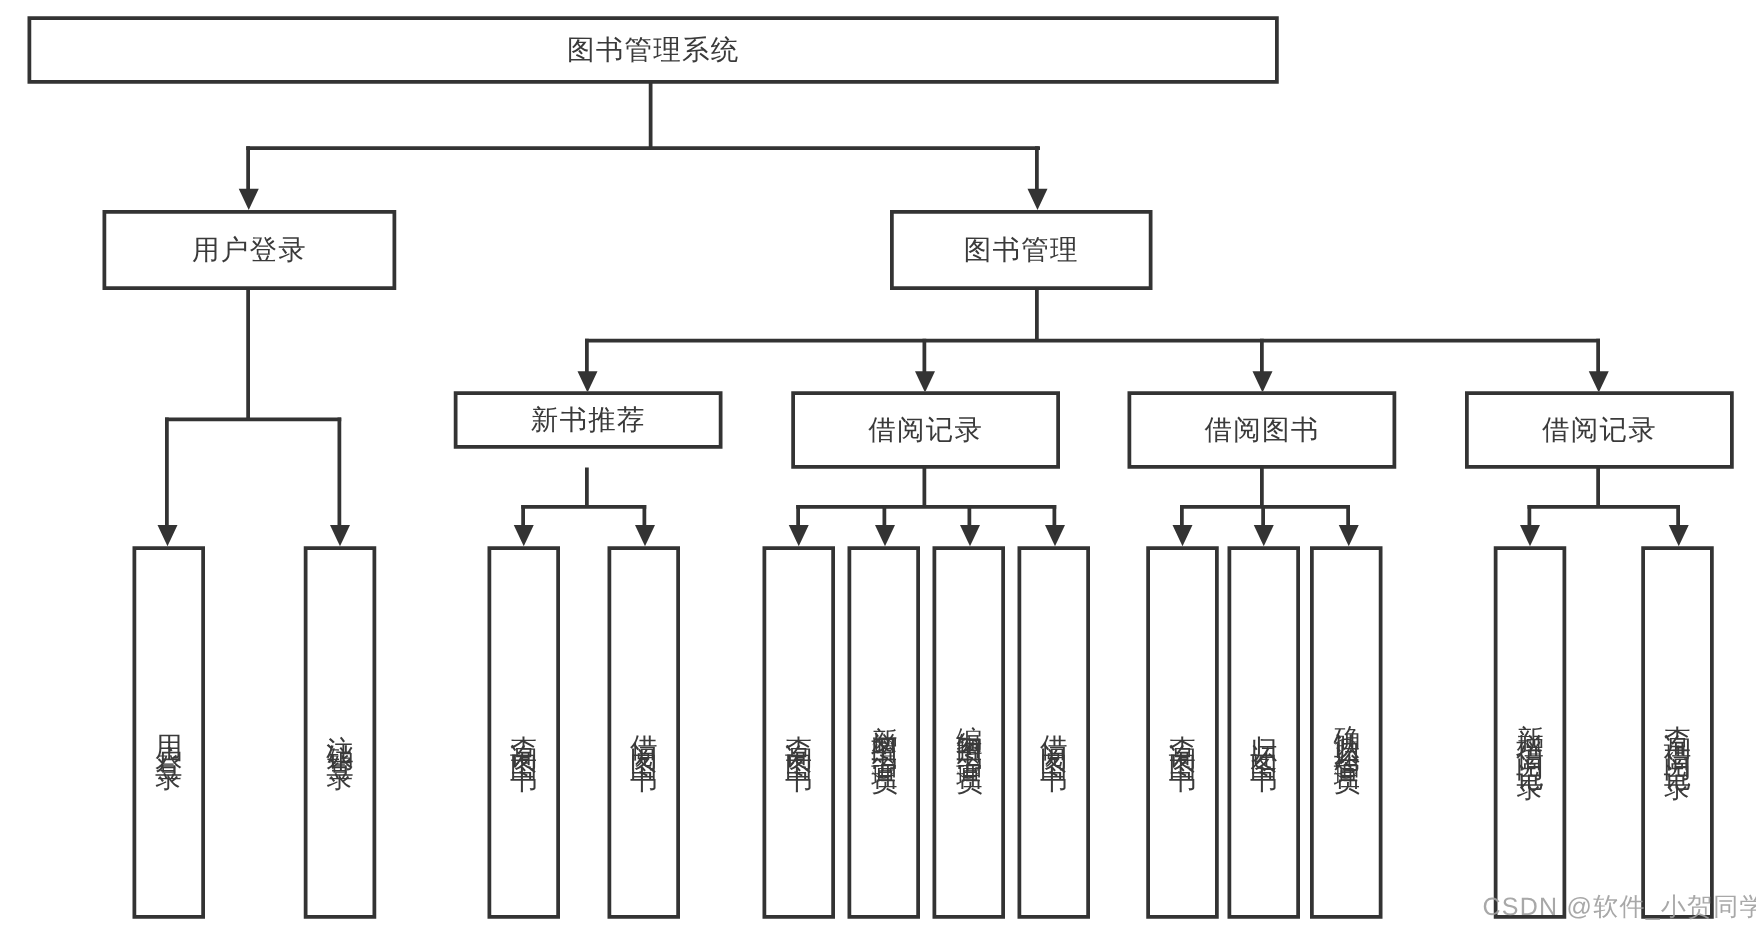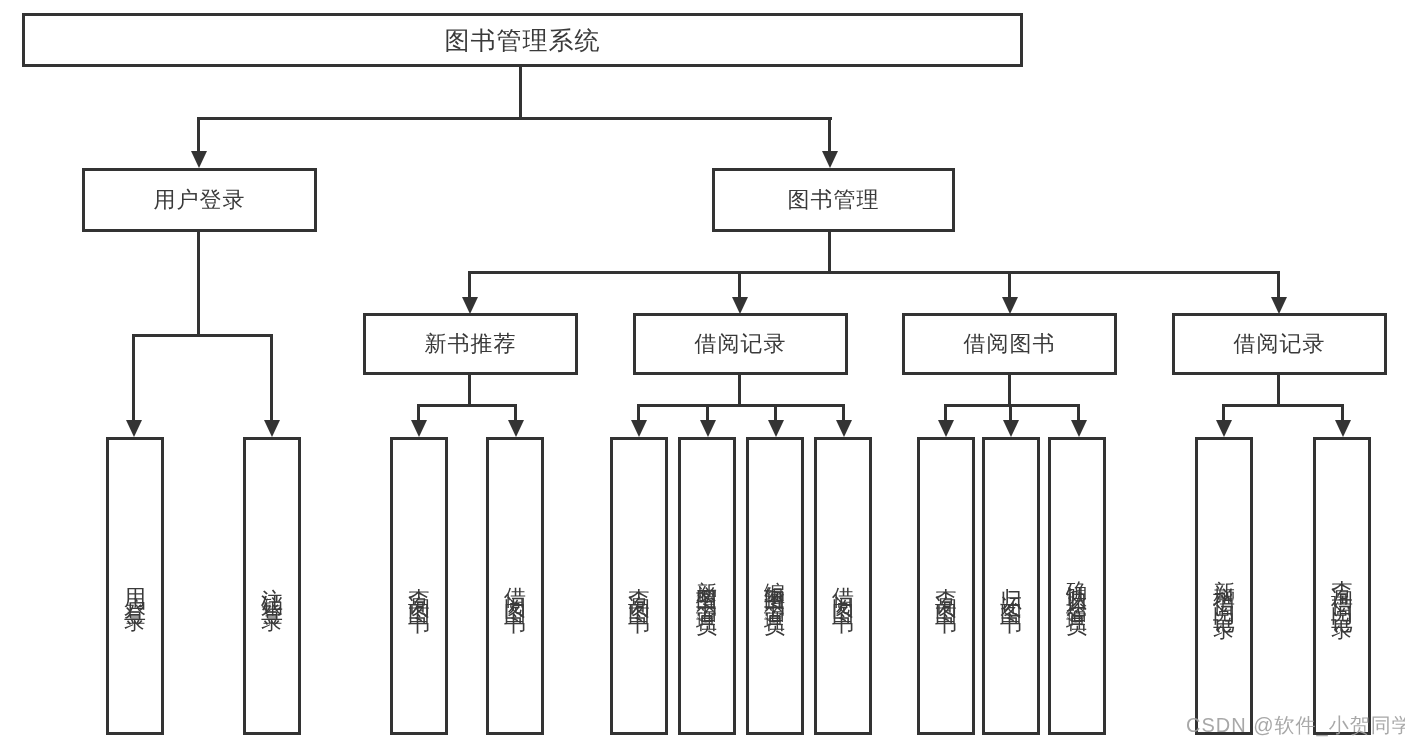--- a/index.html
+++ b/index.html
@@ -17,21 +17,21 @@
     box-sizing: border-box;
     border: 3px solid #333333;
     background: #ffffff;
     display: flex;
     align-items: center;
     justify-content: center;
     font-size: 22px;
     letter-spacing: 1px;
     color: #3a3a3a;
   }
-  .root-box { font-size: 25px; text-align: center; }
+  .root-box { font-size: 22px; text-align: center; }
   .vbox {
     position: absolute;
     box-sizing: border-box;
     border: 3px solid #333333;
     background: #ffffff;
     display: flex;
     align-items: center;
     justify-content: center;
     top: 437px;
     width: 58px;
@@ -81,21 +81,21 @@
 
   <div class="vline" style="left:197px; top:117px; height:35px;"></div>
   <div class="ah" style="left:191px; top:151px;"></div>
 
   <div class="vline" style="left:828px; top:117px; height:35px;"></div>
   <div class="ah" style="left:822px; top:151px;"></div>
 
   <div class="box" style="left:82px; top:168px; width:235px; height:64px;">
     <span>用户登录</span>
   </div>
-  <div class="box" style="left:712px; top:168px; width:243px; height:64px;">
+  <div class="box" style="left:712px; top:168px; width:210px; height:64px;">
     <span>图书管理</span>
   </div>
 
   <div class="vline" style="left:197px; top:231px; height:105px;"></div>
   <div class="hline" style="left:132px; top:334px; width:141px;"></div>
   <div class="vline" style="left:132px; top:334px; height:88px;"></div>
   <div class="ah" style="left:126px; top:420px;"></div>
   <div class="vline" style="left:270px; top:334px; height:88px;"></div>
   <div class="ah" style="left:264px; top:420px;"></div>
 
@@ -111,21 +111,21 @@
 
   <div class="vline" style="left:468px; top:271px; height:28px;"></div>
   <div class="ah" style="left:462px; top:297px;"></div>
   <div class="vline" style="left:738px; top:271px; height:28px;"></div>
   <div class="ah" style="left:732px; top:297px;"></div>
   <div class="vline" style="left:1008px; top:271px; height:28px;"></div>
   <div class="ah" style="left:1002px; top:297px;"></div>
   <div class="vline" style="left:1277px; top:271px; height:28px;"></div>
   <div class="ah" style="left:1271px; top:297px;"></div>
 
-  <div class="box" style="left:363px; top:313px; width:215px; height:62px;">
+  <div class="box" style="left:363px; top:313px; width:215px; height:46px;">
     <span>新书推荐</span>
   </div>
   <div class="box" style="left:633px; top:313px; width:215px; height:62px;">
     <span>借阅记录</span>
   </div>
   <div class="box" style="left:902px; top:313px; width:215px; height:62px;">
     <span>借阅图书</span>
   </div>
   <div class="box" style="left:1172px; top:313px; width:215px; height:62px;">
     <span>借阅记录</span>

